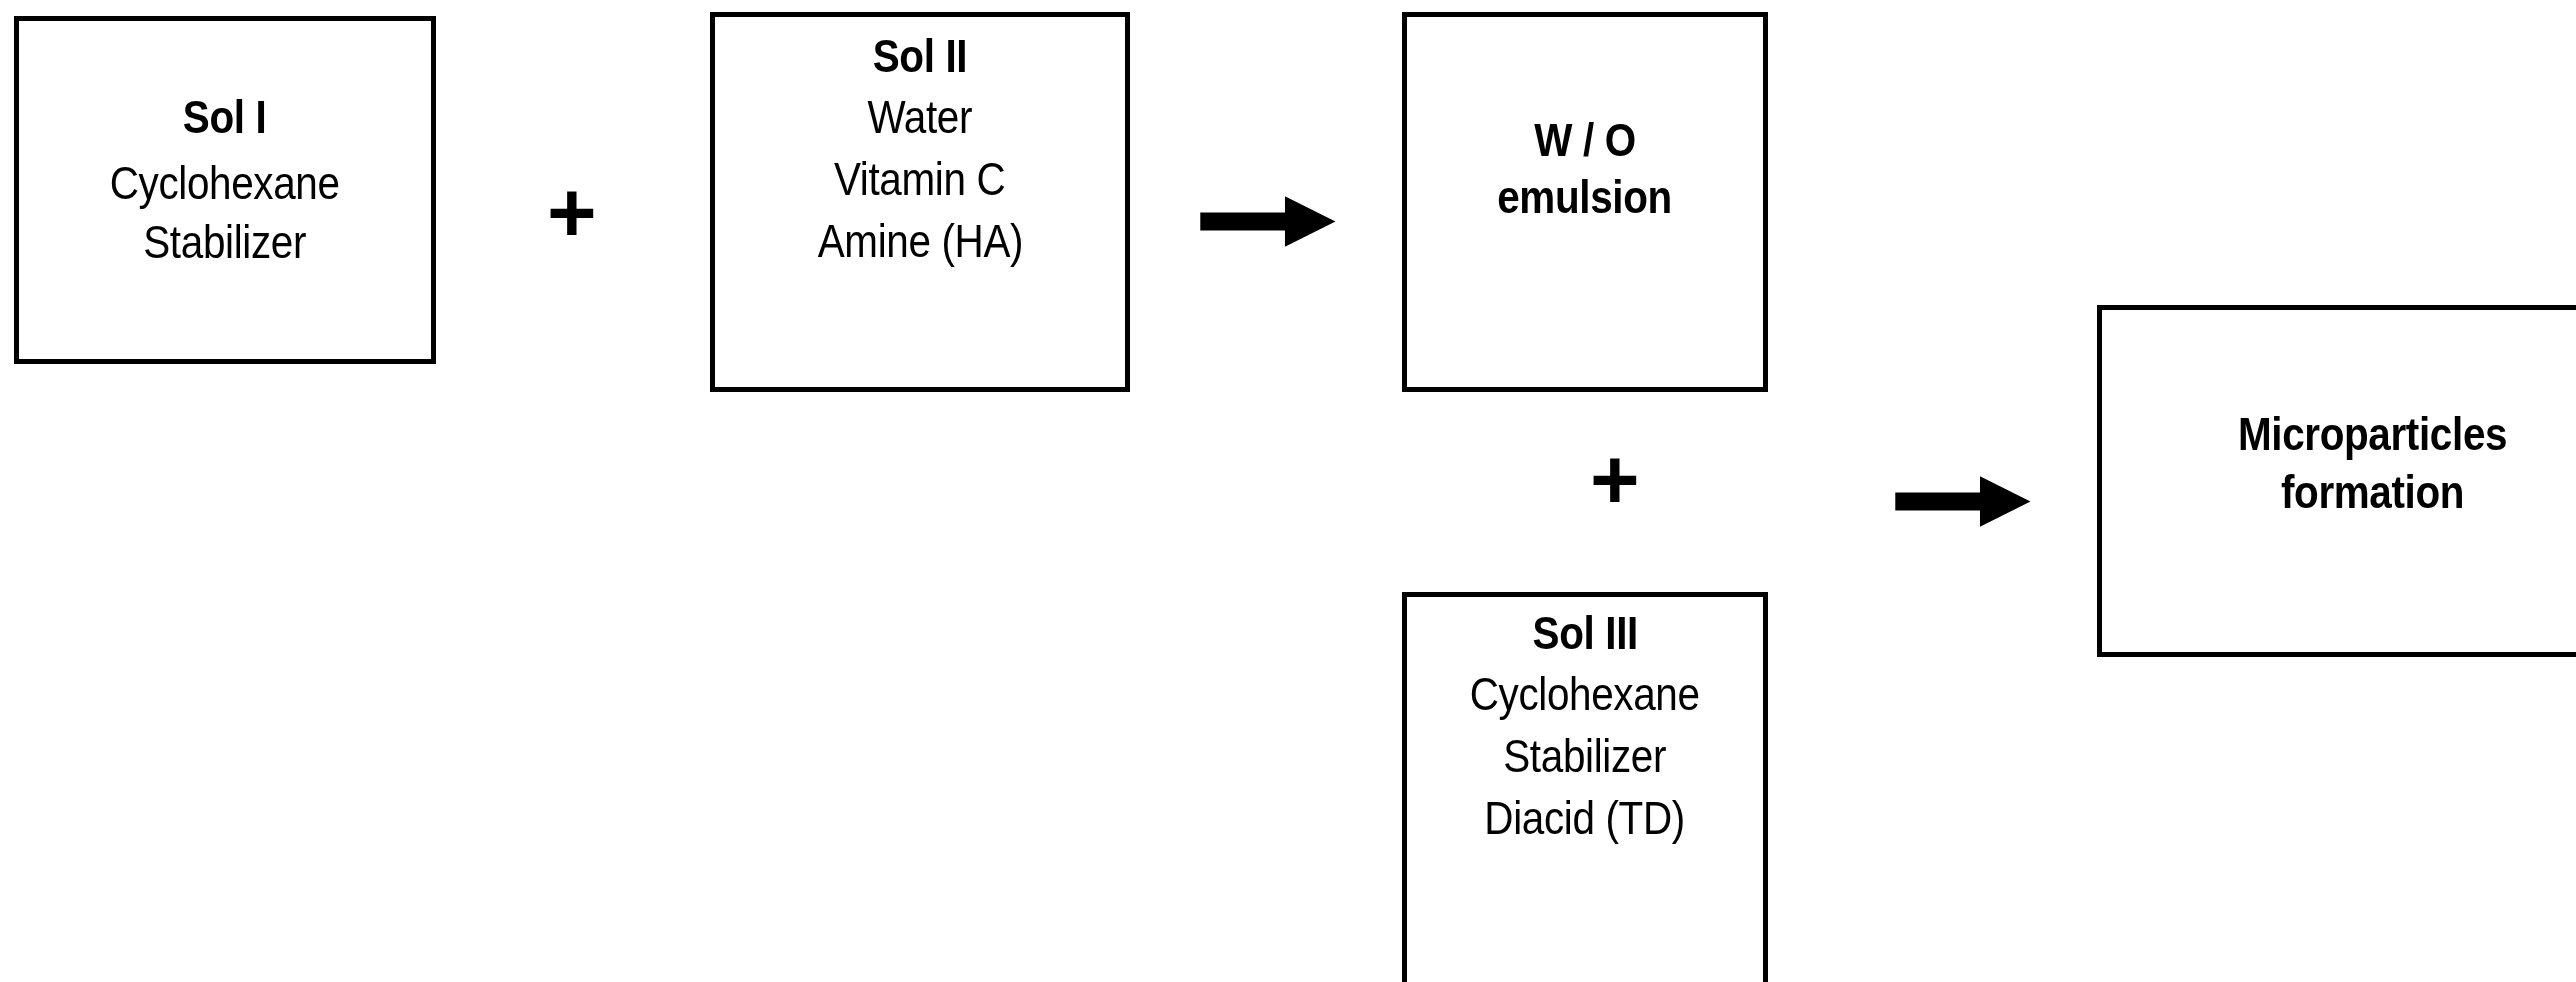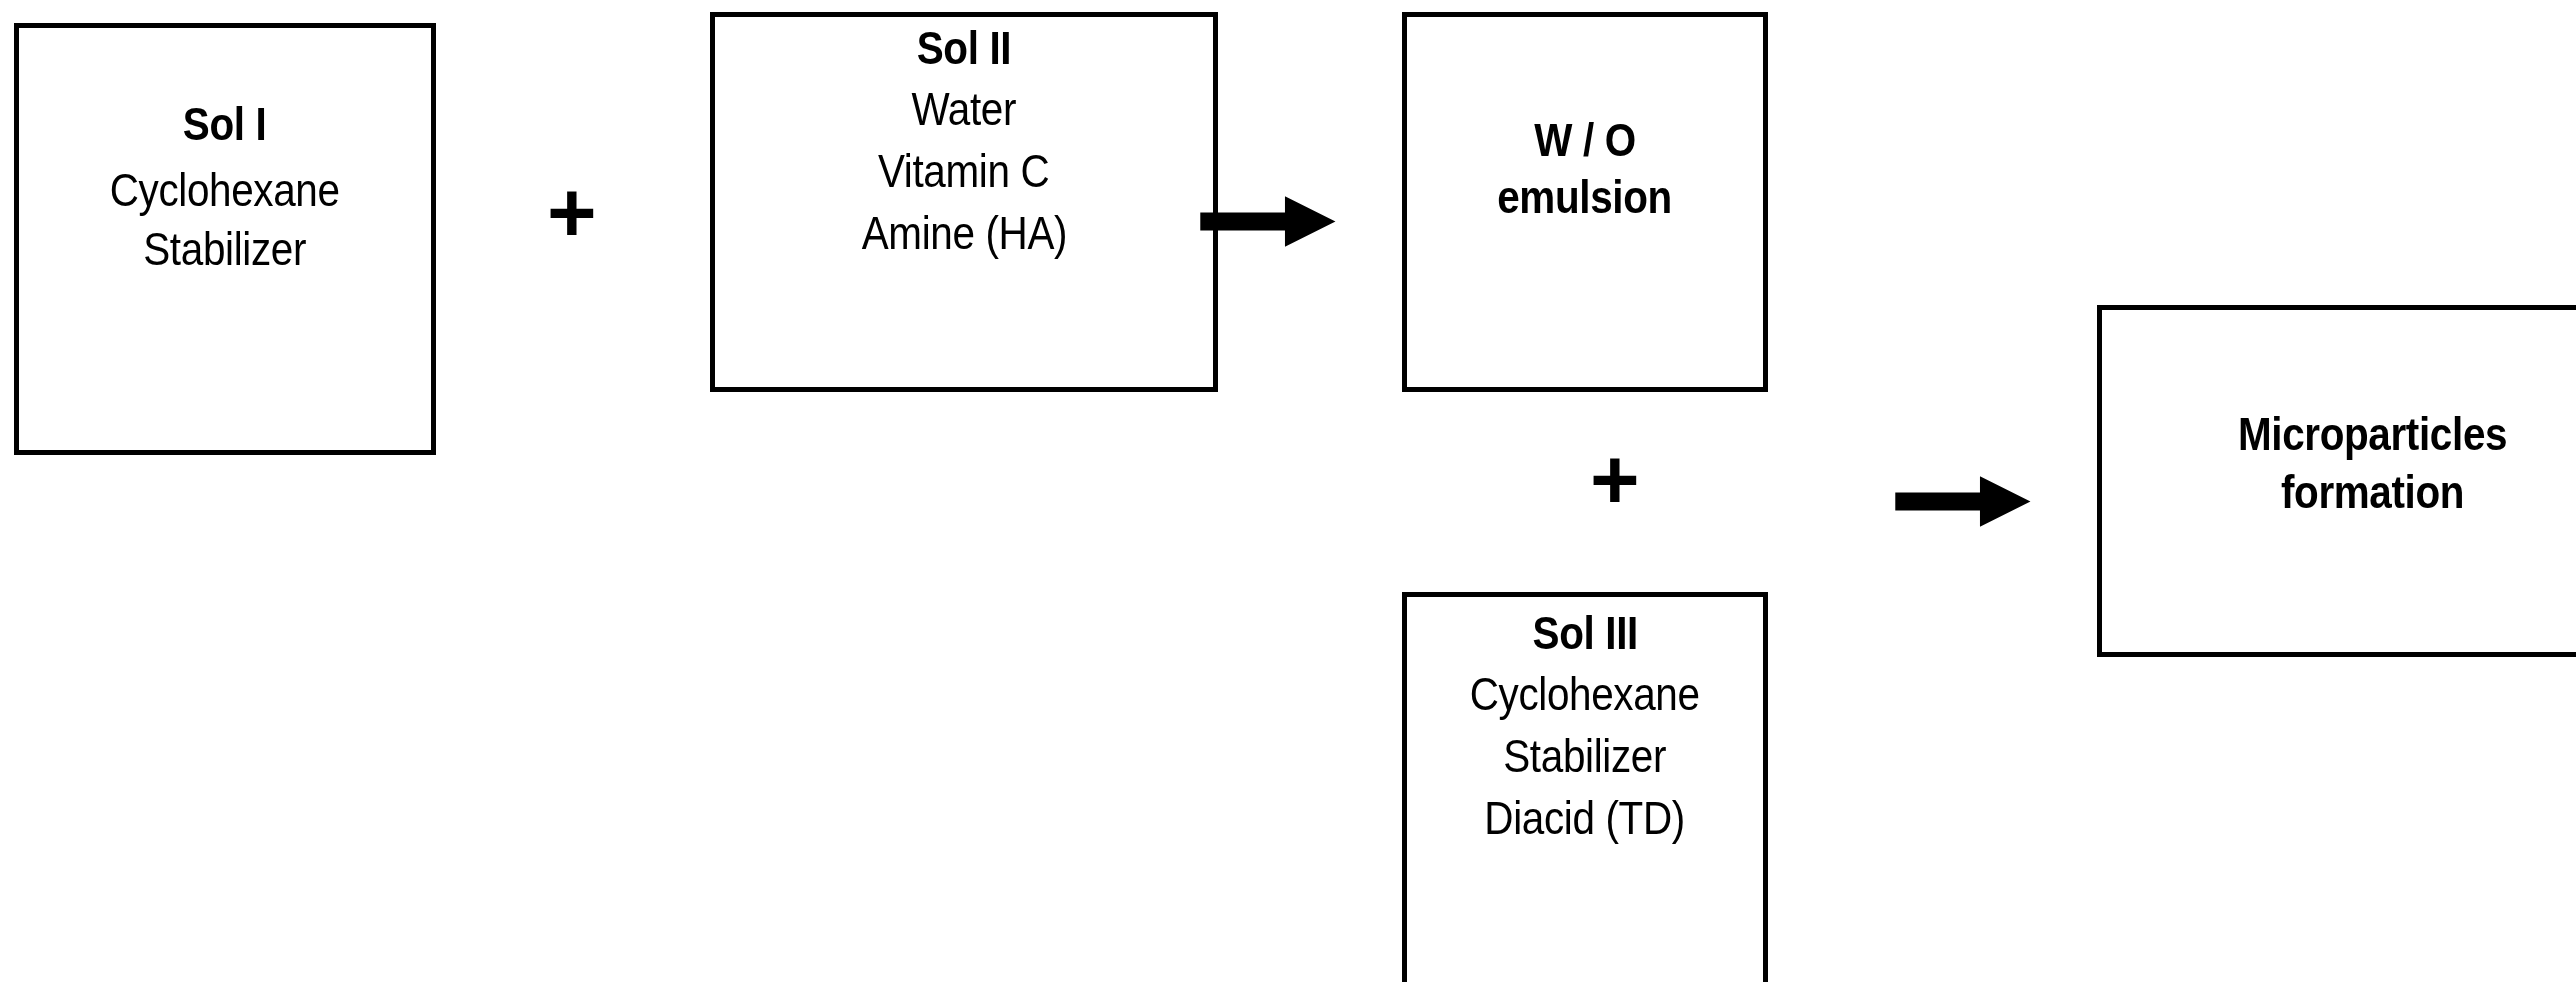--- a/index.html
+++ b/index.html
@@ -45,22 +45,22 @@
     letter-spacing: -0.4px;
     text-align: center;
     white-space: nowrap;
     transform: scaleX(0.86);
   }
   .box-title.bold-line {
     font-weight: bold;
   }
 
   
-  #box-sol-i      { left: 14px;   top: 23px;  width: 422px; height: 432px; padding-top: 70px; }
-  #box-sol-ii     { left: 710px;  top: 11.5px;  width: 508px; height: 380px; padding-top: 5px; }
+  #box-sol-i      { left: 14px;   top: 16px;  width: 422px; height: 348px; padding-top: 70px; }
+  #box-sol-ii     { left: 710px;  top: 11.5px;  width: 420px; height: 380px; padding-top: 13px; }
   #box-wo         { left: 1402px; top: 11.5px;  width: 366px; height: 380px; padding-top: 97px; }
   #box-sol-iii    { left: 1402px; top: 592px; width: 366px; height: 444px; padding-top: 10px; }
   #box-micro      { left: 2097px; top: 305px; width: 552px; height: 352px; padding-top: 98px; }
 
   #box-sol-i .box-title   { margin-bottom: 11.5px; }
   #box-sol-ii .box-title  { margin-bottom: 6.5px; }
   #box-sol-iii .box-title { margin-bottom: 6.5px; }
   #box-sol-ii .box-line   { margin-bottom: 6.5px; }
   #box-sol-iii .box-line  { margin-bottom: 6.5px; }
   #box-sol-i .box-line    { margin-bottom: 3.3px; }

